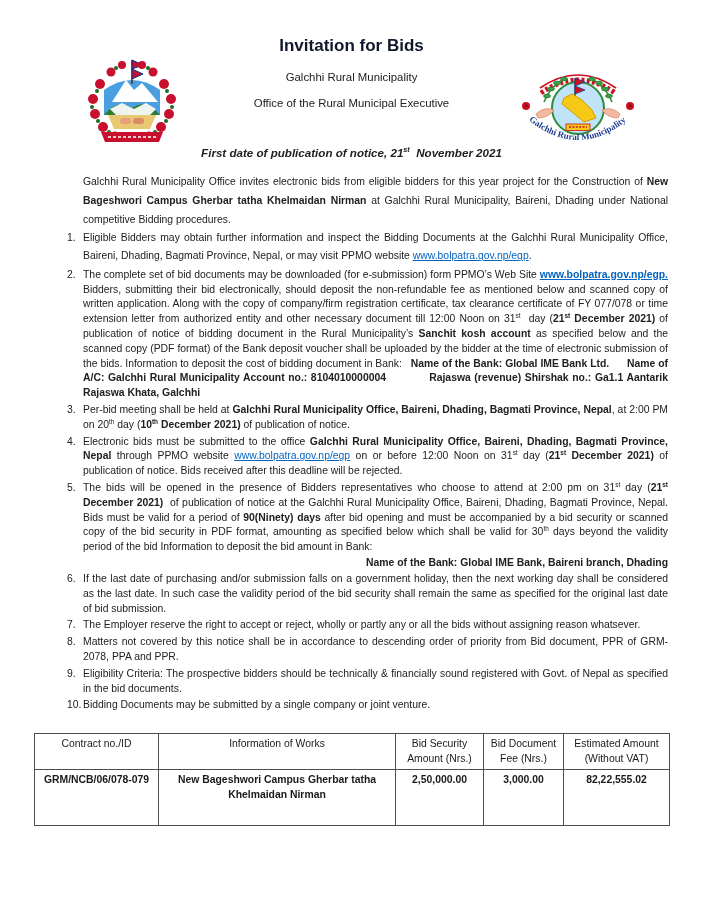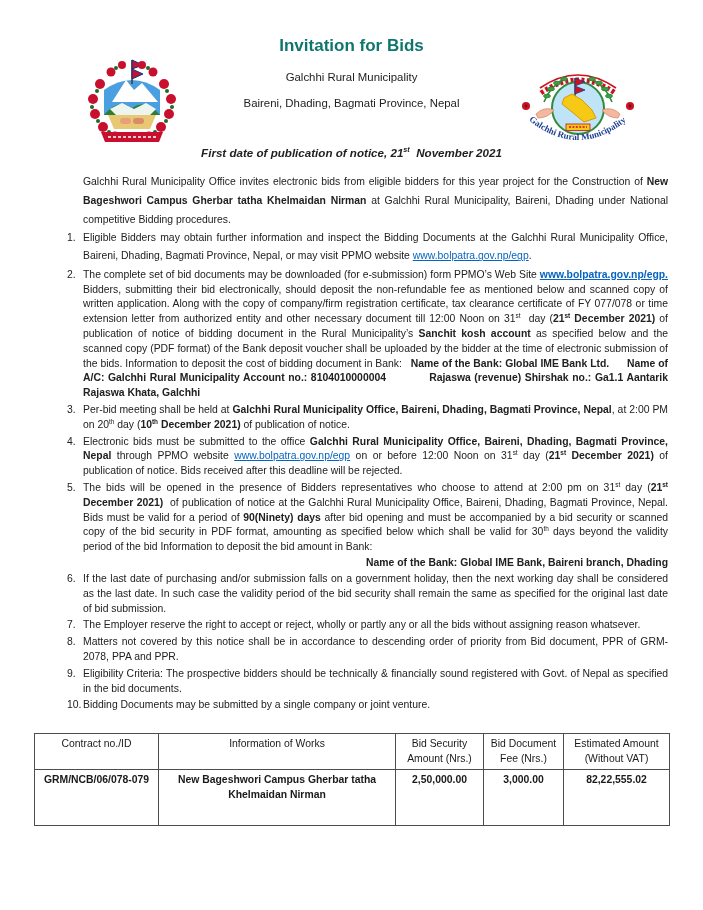--- a/index.html
+++ b/index.html
@@ -5,21 +5,21 @@
   * { margin:0; padding:0; box-sizing:border-box; }
   html,body { background:#e9e9e9; }
   .page {
     position:relative; width:703px; height:910px; margin:0 auto;
     background:#ffffff; color:#212121;
     font-family:"Liberation Sans", sans-serif;
     overflow:hidden;
   }
   .doc-title {
     position:absolute; top:36px; left:0; right:0;
-    text-align:center; font-size:17px; font-weight:bold; color:#0f766e;
+    text-align:center; font-size:17px; font-weight:bold; color:#0f172a;
   }
   .org-lines { position:absolute; top:71px; left:0; right:0; text-align:center; }
   .org-line { font-size:11.4px; margin-bottom:14px; }
   .date-line {
     position:absolute; top:146px; left:0; right:0; text-align:center;
     font-size:11.6px; font-weight:bold; font-style:italic;
   }
   .logo-left  { position:absolute; left:84px;  top:56px; width:96px;  height:92px; }
   .logo-right { position:absolute; left:514px; top:58px; width:128px; height:96px; }
 
@@ -139,21 +139,21 @@
         <circle cx="116" cy="48" r="1.4" fill="#7a0a14"></circle>
     </g>
     <text font-family="Liberation Serif, serif" font-size="9" font-weight="bold" fill="#1b3d91">
       <textPath href="#seal-arc-bottom" startOffset="3%">Galchhi Rural Municipality</textPath>
     </text>
   </svg>
 
   <div class="doc-title">Invitation for Bids</div>
   <div class="org-lines">
     <div class="org-line">Galchhi Rural Municipality</div>
-    <div class="org-line">Baireni, Dhading, Bagmati Province, Nepal</div>
+    <div class="org-line">Office of the Rural Municipal Executive</div>
   </div>
   <div class="date-line"><span>First date of publication of notice, 21</span><span class="seg-sup">st</span><span>&nbsp; November 2021</span></div>
 
   <div class="intro"><span>Galchhi Rural Municipality Office invites electronic bids from eligible bidders for this year project for the Construction of </span><span class="seg-b">New Bageshwori Campus Gherbar tatha Khelmaidan Nirman</span><span> at Galchhi Rural Municipality, Baireni, Dhading under National competitive Bidding procedures.</span></div>
 
   <div class="notice-list" id="notice-list">
       <div class="list-item first">
         <div class="item-number">1.</div>
         <div class="item-body">
           <div><span>Eligible Bidders may obtain further information and inspect the Bidding Documents at the Galchhi Rural Municipality Office, Baireni, Dhading, Bagmati Province, Nepal, or may visit PPMO website </span><span class="seg-u">www.bolpatra.gov.np/egp</span><span>.</span></div>

